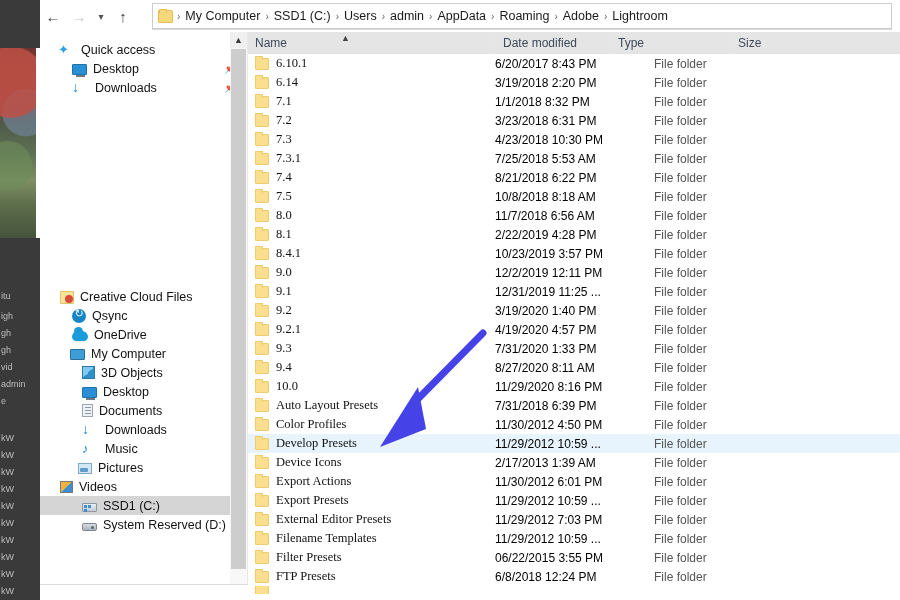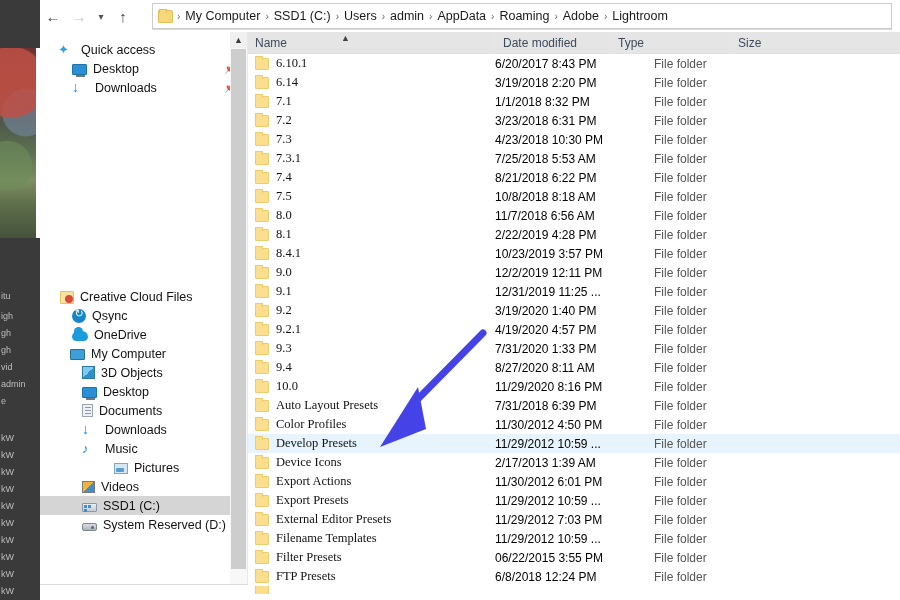--- a/index.html
+++ b/index.html
@@ -244,25 +244,25 @@
               <span class="nav-label">Documents</span>
             </div>
             <div class="nav-item" style="padding-left: 42px;">
               <span class="ico i-down">↓</span>
               <span class="nav-label">Downloads</span>
             </div>
             <div class="nav-item" style="padding-left: 42px;">
               <span class="ico i-music">♪</span>
               <span class="nav-label">Music</span>
             </div>
-            <div class="nav-item" style="padding-left: 50px; margin-left: 24px;">
+            <div class="nav-item" style="padding-left: 38px;">
               <span class="ico i-pic"></span>
               <span class="nav-label">Pictures</span>
             </div>
-            <div class="nav-item" style="padding-left: 42px;">
+            <div class="nav-item" style="padding-left: 20px;">
               <span class="ico i-vid"></span>
               <span class="nav-label">Videos</span>
             </div>
             <div class="nav-item selected" style="padding-left: 42px;">
               <span class="ico i-ssd"></span>
               <span class="nav-label">SSD1 (C:)</span>
             </div>
             <div class="nav-item" style="padding-left: 42px;">
               <span class="ico i-hdd"></span>
               <span class="nav-label">System Reserved (D:)</span>

